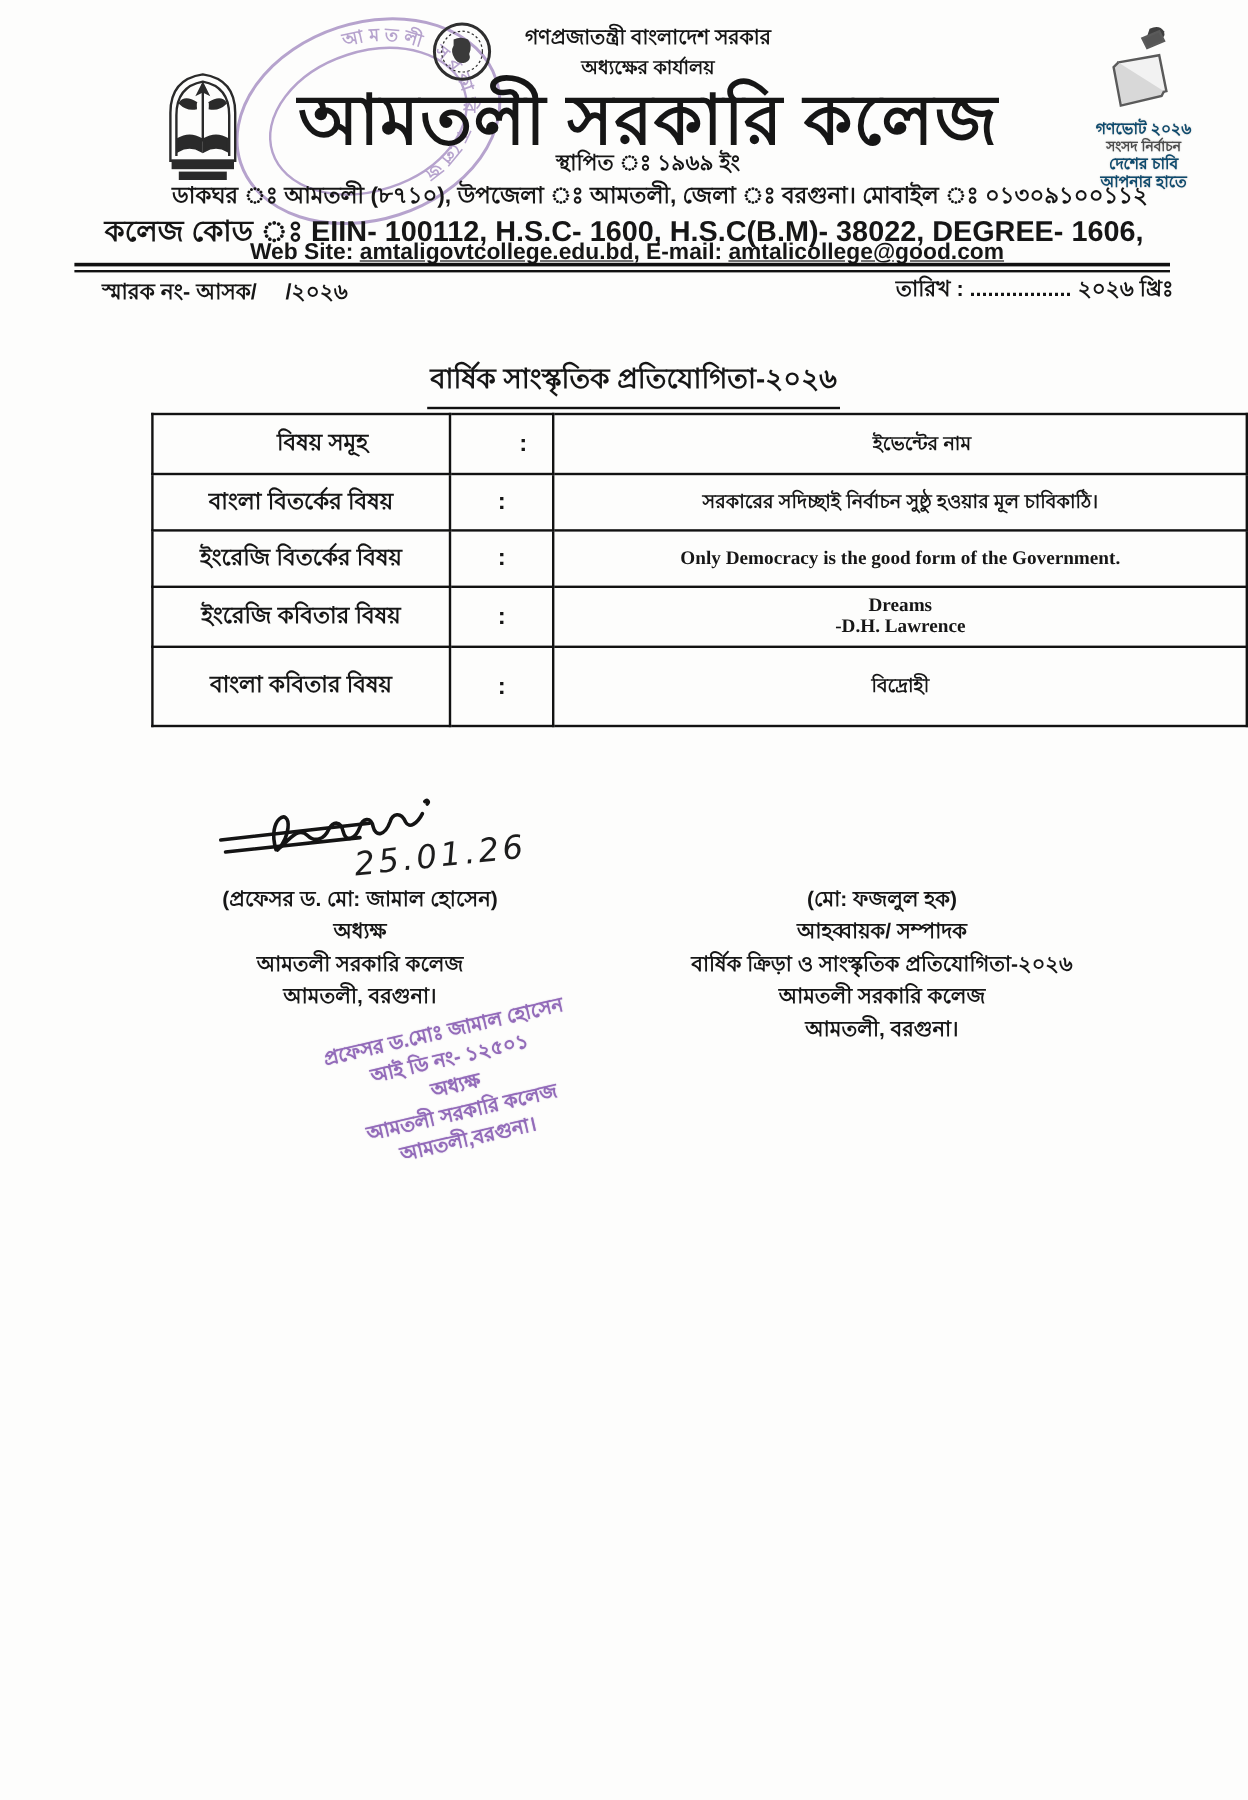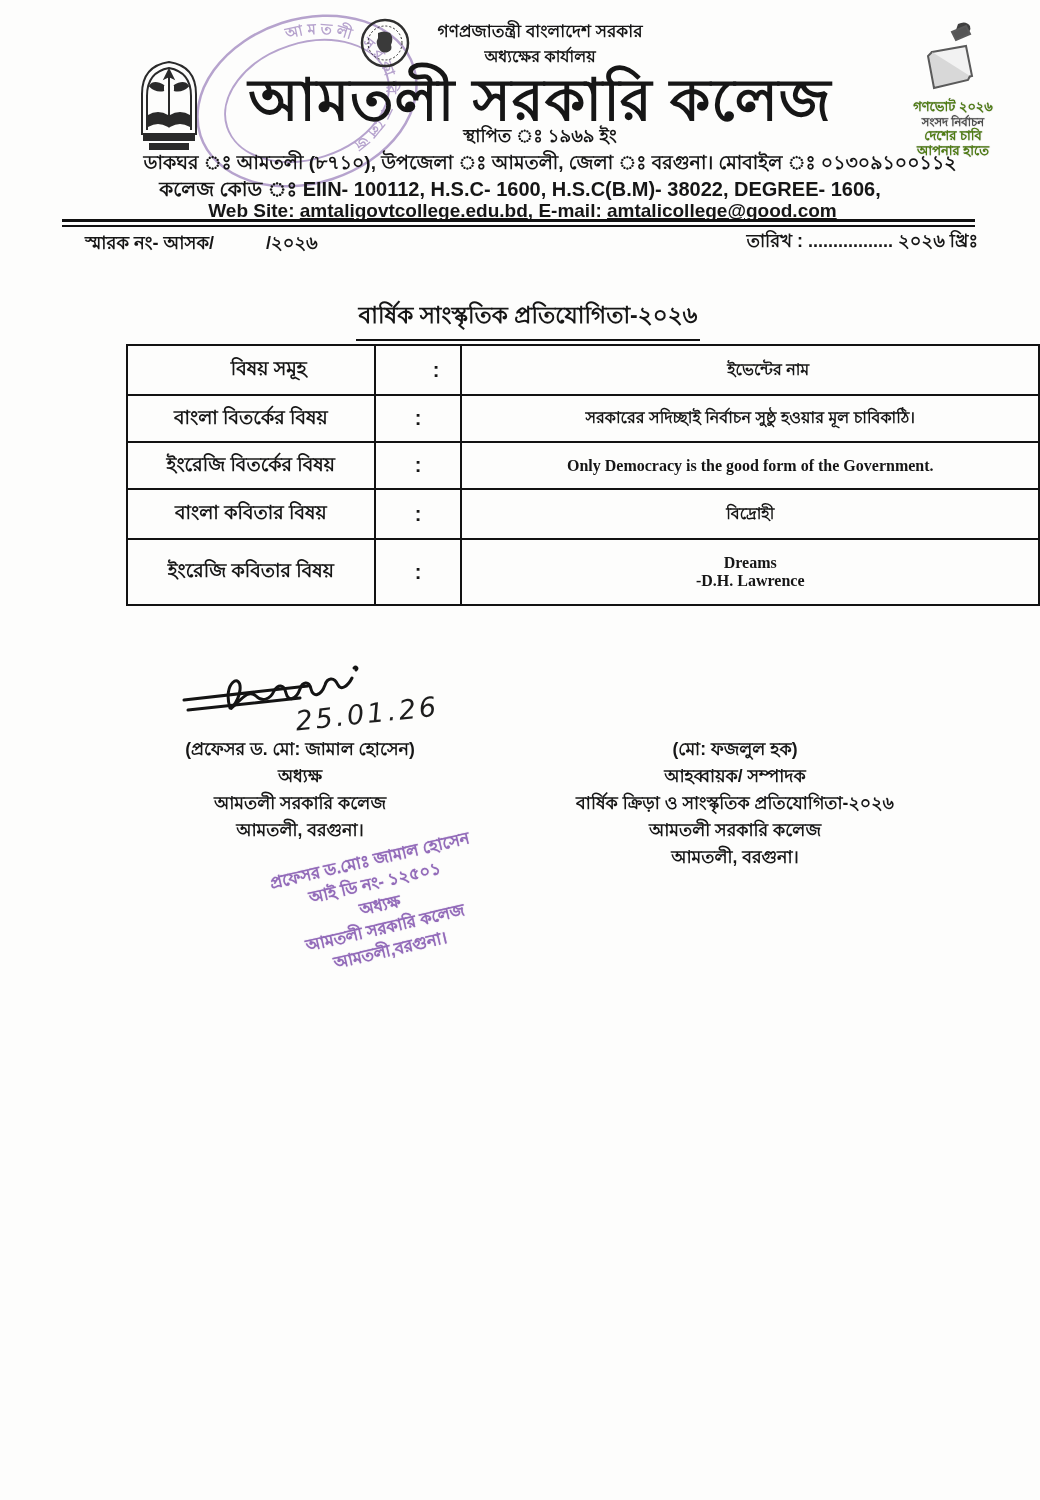--- a/index.html
+++ b/index.html
@@ -10,29 +10,29 @@
   }
   .abs{position:absolute;}
 
   
   .gov-line{top:18px;left:0;width:1080px;font-size:17px;font-weight:bold;text-align:center;}
   .office-line{top:44px;left:0;width:1080px;font-size:16px;font-weight:bold;text-align:center;}
   .college-name{top:56px;left:150px;width:780px;font-size:58px;font-weight:800;text-align:center;
     letter-spacing:1px;white-space:nowrap;}
   .established{top:122px;left:0;width:1080px;font-size:18px;font-weight:bold;text-align:center;}
   .address-line{top:148px;left:0;width:1100px;font-size:19px;font-weight:bold;text-align:center;}
-  .code-line{top:174px;left:0;width:1040px;font-size:20px;font-weight:bold;text-align:center;}
+  .code-line{top:174px;left:0;width:1040px;font-size:24px;font-weight:bold;text-align:center;}
   .web-line{top:200px;left:0;width:1045px;font-size:19px;font-weight:bold;text-align:center;}
   .weblink{text-decoration:underline;}
 
   .rule-double{top:219px;left:62px;width:913px;height:3px;
     border-top:3px solid #111;border-bottom:2px solid #111;}
 
   .memo-left{top:229px;left:85px;font-size:18px;font-weight:bold;}
-  .memo-year{margin-left:52px;}
+  .memo-year{margin-left:24px;}
   .memo-right{top:227px;right:62px;font-size:18px;font-weight:bold;}
 
   
   .doc-title{top:297px;left:0;width:1056px;text-align:center;}
   .doc-title span{display:inline-block;font-size:23px;font-weight:800;
     border-bottom:2px solid #111;padding:0 2px 3px 2px;}
 
   
   .subj-table{top:344px;left:126px;border-collapse:collapse;table-layout:fixed;}
   .subj-table td{border:2px solid #121212;padding:2px 6px;vertical-align:middle;}
@@ -58,21 +58,21 @@
     color:#8a5fb4;font-size:16.5px;font-weight:bold;text-align:center;line-height:23px;
     text-shadow:0 0 1px rgba(138,95,180,.65);opacity:.92;}
 
   
   .logo-left{top:56px;left:134px;}
   .gov-seal{top:18px;left:360px;}
   .header-stamp{top:6px;left:182px;opacity:.55;}
   .election-stamp{top:18px;right:22px;width:130px;text-align:center;}
   .election-text{font-size:11.5px;font-weight:bold;color:#4c4c4c;line-height:14.5px;
     text-shadow:0 0 1px rgba(80,80,80,.5);}
-  .election-text .big{font-size:13px;color:#4d7c0f;}
+  .election-text .big{font-size:13px;color:#0c4a6e;}
 </style>
 </head>
 <body>
 
 <div class="page">
 
   <svg class="abs header-stamp" width="250" height="190" viewBox="0 0 250 190">
     <defs>
       <path id="ringPath" d="M125,30 a82,62 0 1,1 -0.1,0" fill="none"></path>
     </defs>
@@ -161,31 +161,31 @@
         <td class="c-label">বাংলা বিতর্কের বিষয়</td>
         <td class="c-colon">:</td>
         <td class="c-value">সরকারের সদিচ্ছাই নির্বাচন সুষ্ঠু হওয়ার মূল চাবিকাঠি।</td>
       </tr>
       <tr>
         <td class="c-label">ইংরেজি বিতর্কের বিষয়</td>
         <td class="c-colon">:</td>
         <td class="c-value en-serif">Only Democracy is the good form of the Government.</td>
       </tr>
       <tr>
-        <td class="c-label">বাংলা কবিতার বিষয়</td>
-        <td class="c-colon">:</td>
-        <td class="c-value">বিদ্রোহী</td>
-      </tr>
-      <tr>
         <td class="c-label">ইংরেজি কবিতার বিষয়</td>
         <td class="c-colon">:</td>
         <td class="c-value en-serif">
           <div>Dreams</div>
           <div>-D.H. Lawrence</div>
         </td>
+      </tr>
+      <tr>
+        <td class="c-label">বাংলা কবিতার বিষয়</td>
+        <td class="c-colon">:</td>
+        <td class="c-value">বিদ্রোহী</td>
       </tr>
     </tbody>
   </table>
 
   <svg class="abs sig-scribble" width="230" height="70" viewBox="0 0 230 70">
     <g fill="none" stroke="#141414" stroke-width="3" stroke-linecap="round">
       <path d="M6,40 L130,26"></path>
       <path d="M10,50 L122,38"></path>
       <path d="M52,48 C44,22 64,12 62,30 C60,46 46,54 58,44 C66,36 72,30 78,36 C84,42 92,40 96,31 C100,24 106,24 108,33 C110,42 118,40 122,29 C124,22 131,20 133,29 C135,38 143,36 147,25 C149,18 156,16 160,25 C163,31 170,26 174,18"></path>
       <path d="M176,8 C178,6 180,8 178,10"></path>

